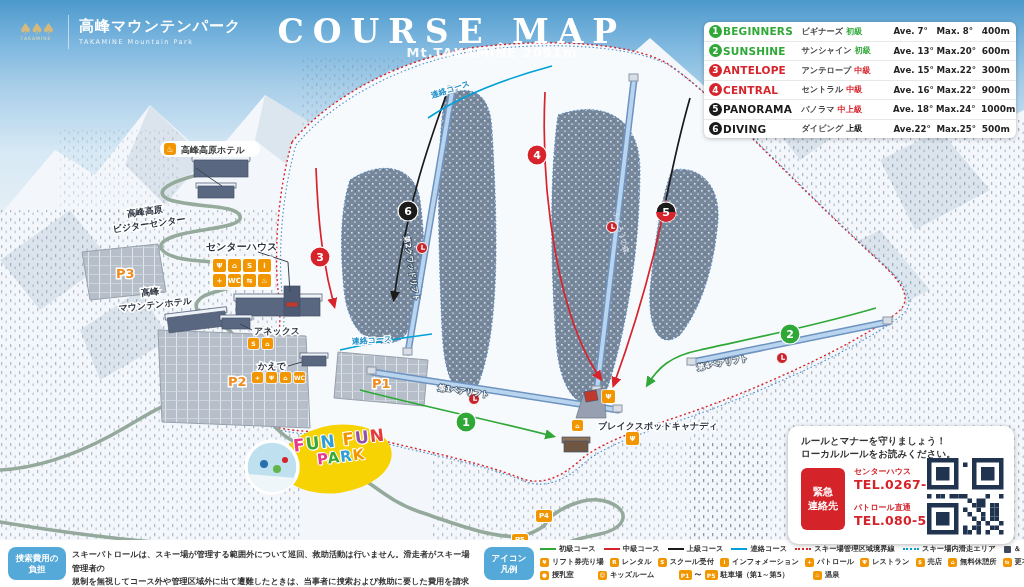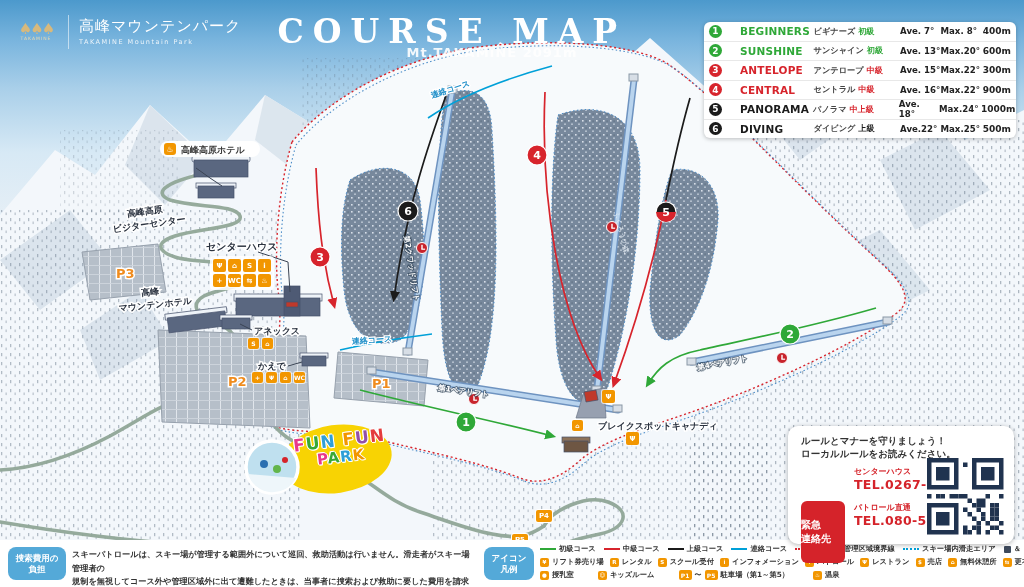--- a/index.html
+++ b/index.html
@@ -8,31 +8,31 @@
        background:linear-gradient(180deg,#4c99cc 0%,#7ab5de 7%,#a9cfe9 15%,#d7e9f5 26%,#e9f0f6 40%,#e6edf3 100%);}
   #stage{position:absolute;inset:0;width:1024px;height:587px;}
   #mapsvg{position:absolute;left:0;top:0;z-index:1;}
   .ov{position:absolute;z-index:3;}
   
   #hdr{position:absolute;left:14px;top:12px;z-index:6;display:flex;align-items:center;color:#fff;}
   #logoMark{width:44px;text-align:center;}
   #logoMark .trees{font-size:15px;line-height:14px;color:#d8b97c;letter-spacing:-2px;}
   #logoMark .lm{font-size:4.5px;letter-spacing:1px;color:#e8d8b0;}
   #hdr .div{width:1px;height:34px;background:rgba(255,255,255,.55);margin:0 10px;}
-  #jpTitle{font-size:15px;font-weight:normal;letter-spacing:1px;}
+  #jpTitle{font-size:15px;font-weight:bold;letter-spacing:1px;}
   #enTitle{font-size:6.5px;letter-spacing:1.5px;opacity:.85;margin-top:2px;}
   #bigTitle{font-family:"DejaVu Serif","Liberation Serif",serif;font-size:33px;letter-spacing:9px;margin-left:36px;font-weight:600;}
   
   #ctable{position:absolute;right:8px;top:22px;width:312px;background:#fff;border-radius:6px;
           box-shadow:0 1px 4px rgba(0,0,0,.25);overflow:hidden;z-index:6;}
   .crow{display:flex;align-items:center;height:18.5px;border-bottom:1px solid #e8e8e8;padding:0 5px;}
   .crow:last-child{border-bottom:none;}
   .cbadge{width:13px;height:13px;border-radius:50%;color:#fff;font-size:9px;font-weight:bold;
           display:flex;align-items:center;justify-content:center;flex:0 0 13px;}
-  .cname{width:80px;font-size:10.5px;font-weight:800;margin-left:18px;letter-spacing:.2px;}
+  .cname{width:80px;font-size:10.5px;font-weight:800;margin-left:1px;letter-spacing:.2px;}
   .cjp{width:94px;font-size:8.2px;font-weight:bold;color:#444;}
   .clv{font-weight:800;}
   .cave{width:44px;font-size:8.6px;font-weight:bold;color:#222;}
   .cmax{width:46px;font-size:8.6px;font-weight:bold;color:#222;}
   .cdist{width:30px;font-size:9px;font-weight:800;color:#222;text-align:left;}
   
   .oicon{display:inline-flex;align-items:center;justify-content:center;background:#f29600;color:#fff;
          border-radius:2px;font-weight:bold;box-shadow:0 0 0 1px rgba(255,255,255,.7);}
   .s13{width:13px;height:13px;font-size:7px;}
   .s11{width:11px;height:11px;font-size:6px;}
@@ -63,21 +63,21 @@
   .lsw{width:16px;height:0;display:inline-block;}
   .llb{font-size:7.3px;font-weight:bold;color:#333;}
   .lsq{width:7px;height:7px;display:inline-block;border-radius:1px;}
   .lamp{font-size:7px;color:#333;font-weight:bold;}
   
   #ebox{position:absolute;left:788px;top:426px;width:226px;height:118px;background:#fff;border-radius:10px;
         box-shadow:0 1px 5px rgba(0,0,0,.3);z-index:6;}
   #ebox .r1{position:absolute;left:13px;top:9px;font-size:9.5px;font-weight:bold;color:#333;}
   #ebox .r2{position:absolute;left:13px;top:22px;font-size:9.5px;font-weight:bold;color:#333;}
   #ebadge{position:absolute;left:13px;top:42px;width:44px;height:62px;background:#d5232a;color:#fff;border-radius:6px;
-          font-size:10px;font-weight:bold;display:flex;flex-direction:column;justify-content:center;line-height:14px;margin-top:33px;}
+          font-size:10px;font-weight:bold;display:flex;flex-direction:column;align-items:center;justify-content:center;line-height:14px;}
   .cgrp{position:absolute;left:66px;color:#d5232a;}
   .cgrp .nm{font-size:8px;font-weight:bold;}
   .cgrp .tel{font-size:12.5px;font-weight:800;letter-spacing:.3px;}
   #qr{position:absolute;right:9px;top:32px;width:78px;height:78px;}
 </style>
 </head>
 <body>
 
 <div id="stage">
 

